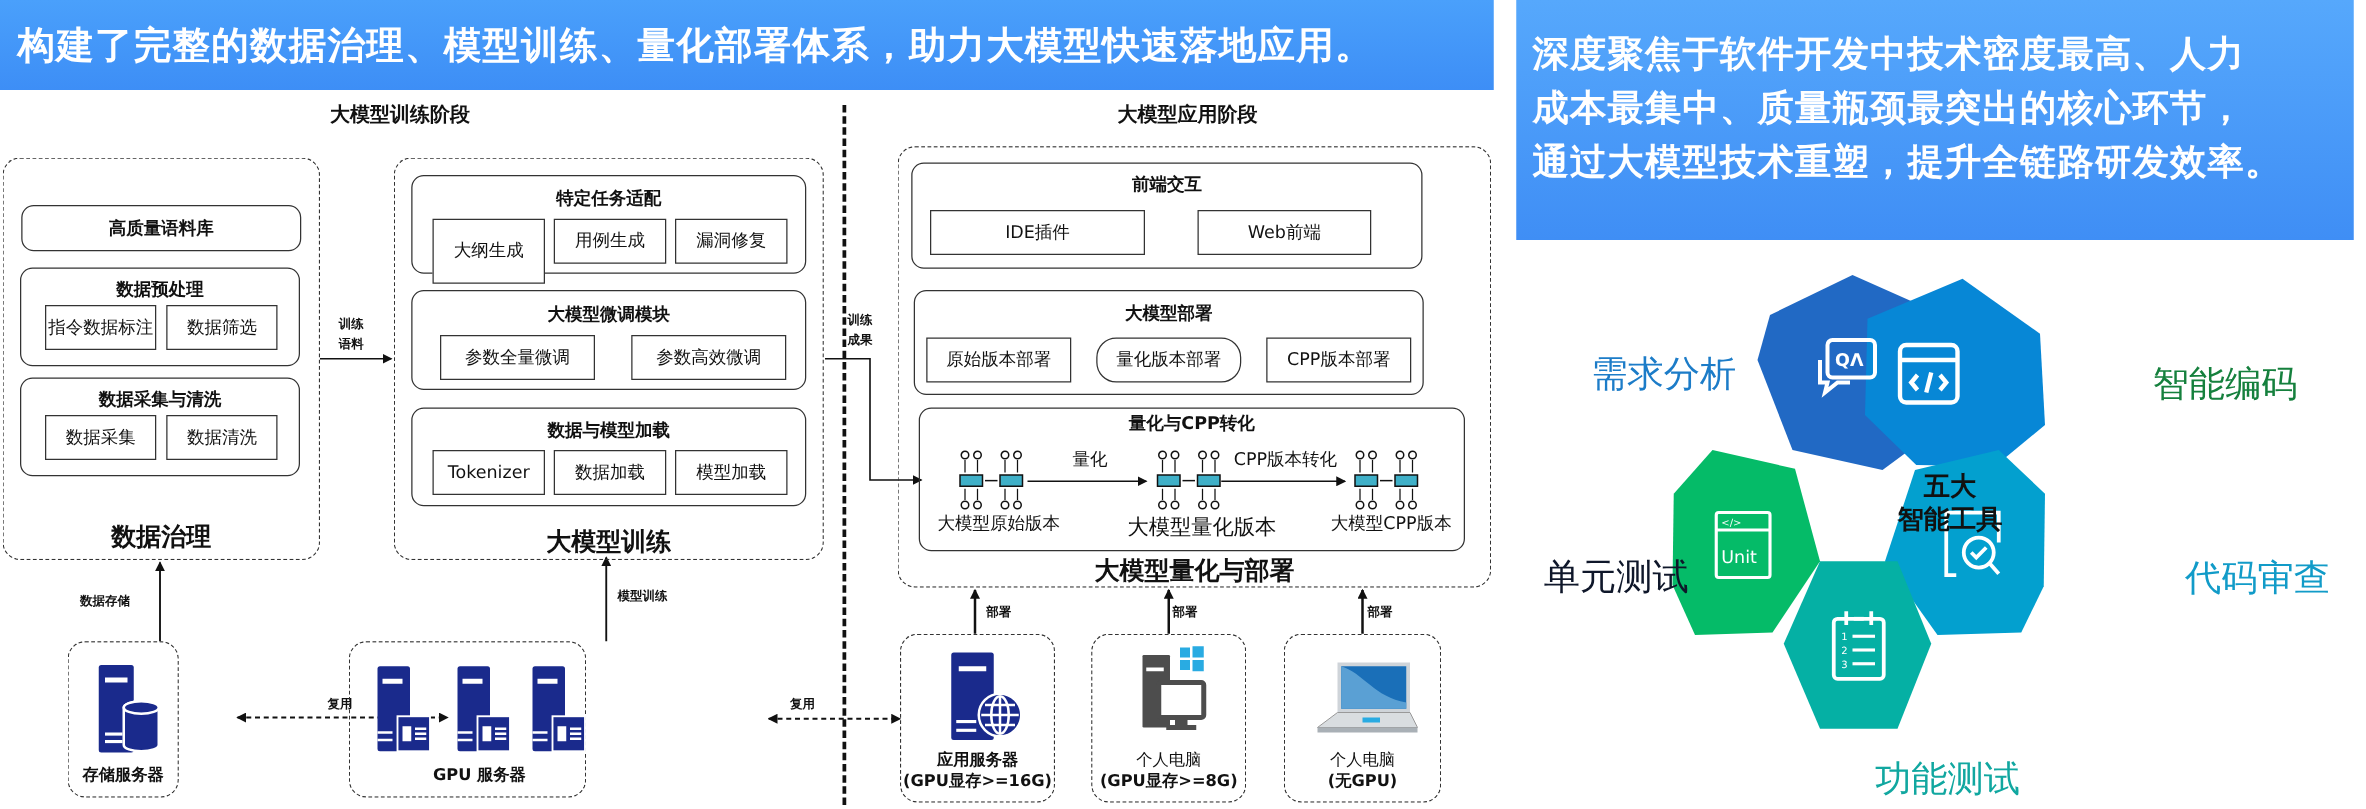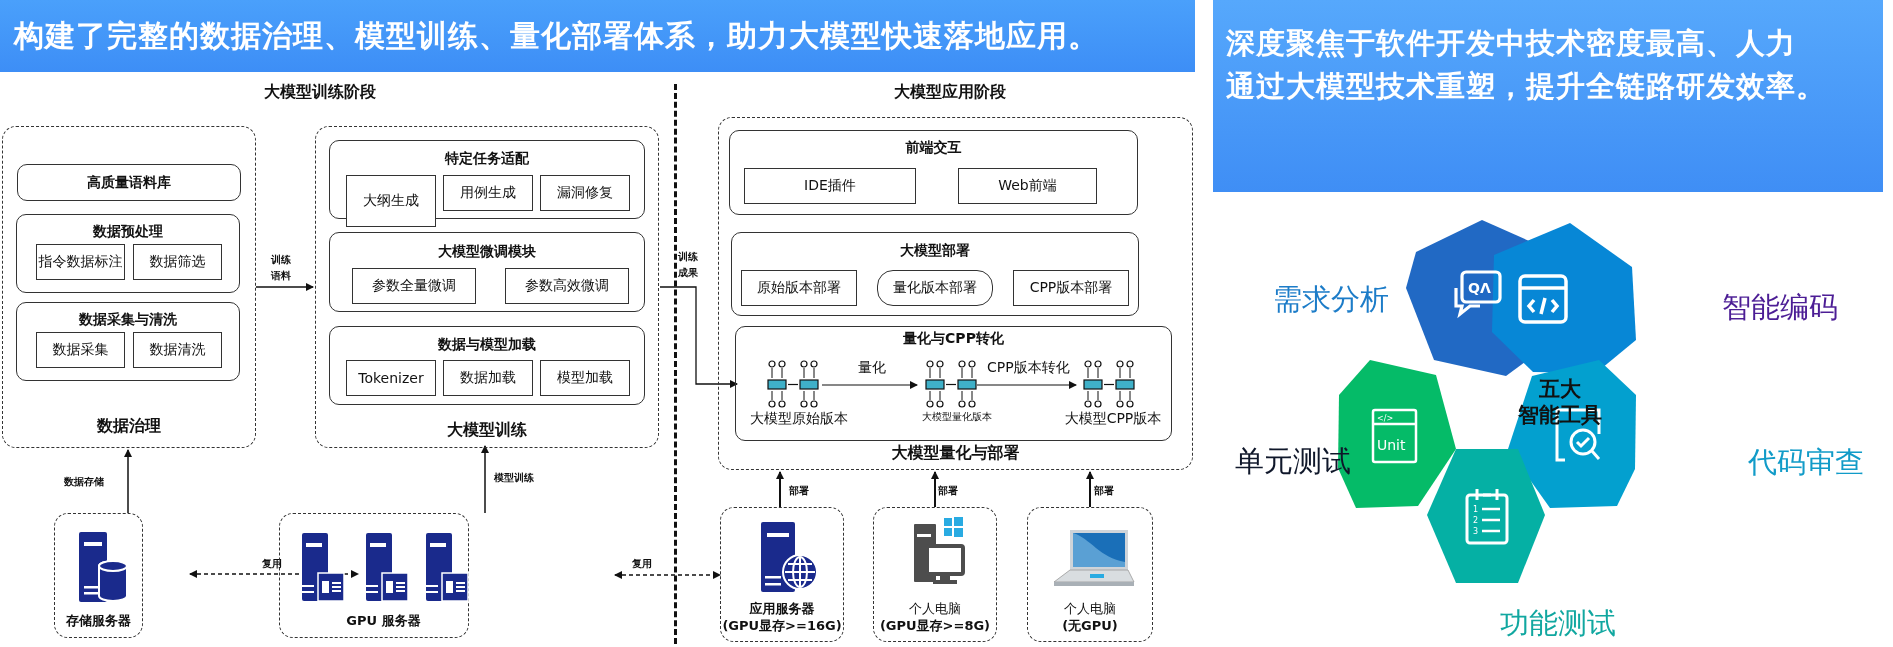--- a/index.html
+++ b/index.html
@@ -24,41 +24,42 @@
 
   .stage-title { font-size: 16px; font-weight: bold; text-align: center; }
 
   .dash-box { border: 1.3px dashed #333; border-radius: 14px; }
   .round-box { border: 1.3px solid #333; border-radius: 10px; }
   .rect-box {
     border: 1.3px solid #333; background: #fff; font-size: 14px;
     display: flex; align-items: center; justify-content: center; white-space: nowrap;
   }
   .group-title { font-size: 14px; font-weight: bold; text-align: center; white-space: nowrap; }
-  .big-label { font-size: 16px; font-weight: bold; text-align: center; white-space: nowrap; }
+  .big-label { font-size: 20px; font-weight: bold; text-align: center; white-space: nowrap; }
   .edge-label { font-size: 10px; font-weight: bold; line-height: 16px; white-space: nowrap; }
 
   .divider { left: 674px; top: 84px; height: 560px; border-left: 3.5px dashed #111; }
 
   .hw-label { font-size: 13px; font-weight: bold; text-align: center; line-height: 17px; white-space: nowrap; }
 
   .tool-label { font-size: 29px; white-space: nowrap; font-family: "DejaVu Serif", "Liberation Serif", serif; }
   .center-label { font-size: 21px; font-weight: 900; text-align: center; line-height: 26px; color: #111; white-space: nowrap; }
 
   svg { overflow: visible; }
 </style>
 </head>
 <body>
 
 <div class="abs banner-left">
   <span>构建了完整的数据治理、模型训练、量化部署体系，助力大模型快速落地应用。</span>
 </div>
 
 <div class="abs banner-right">
   <div>深度聚焦于软件开发中技术密度最高、人力</div>
+  <div>成本最集中、质量瓶颈最突出的核心环节，</div>
   <div>通过大模型技术重塑，提升全链路研发效率。</div>
 </div>
 
 <div class="abs stage-title" style="left:200px; top:82px; width:240px;">大模型训练阶段</div>
 <div class="abs stage-title" style="left:830px; top:82px; width:240px;">大模型应用阶段</div>
 
 <div class="abs divider"></div>
 
 <svg class="abs" style="left:0; top:0; width:1200px; height:647px; pointer-events:none;">
   <defs>
@@ -245,21 +246,21 @@
   </defs>
   <use href="#chipPair" x="7" y="2"></use>
   <use href="#chipPair" x="165" y="2"></use>
   <use href="#chipPair" x="323" y="2"></use>
 </svg>
 
 <div class="abs" style="left:858px; top:359px; font-size:14px;">量化</div>
 <div class="abs" style="left:987px; top:359px; font-size:14px; white-space:nowrap;">CPP版本转化</div>
 
 <div class="abs" style="left:744px; top:410px; width:110px; font-size:14px; text-align:center; white-space:nowrap;">大模型原始版本</div>
-<div class="abs" style="left:902px; top:410px; width:110px; font-size:10px; text-align:center; white-space:nowrap;">大模型量化版本</div>
+<div class="abs" style="left:902px; top:410px; width:110px; font-size:17px; text-align:center; white-space:nowrap;">大模型量化版本</div>
 <div class="abs" style="left:1058px; top:410px; width:110px; font-size:14px; text-align:center; white-space:nowrap;">大模型CPP版本</div>
 
 <div class="abs big-label" style="left:718px; top:443px; width:475px;">大模型量化与部署</div>
 
 <div class="abs edge-label" style="left:789px; top:483px;">部署</div>
 <div class="abs edge-label" style="left:938px; top:483px;">部署</div>
 <div class="abs edge-label" style="left:1094px; top:483px;">部署</div>
 
 <div class="abs dash-box" style="left:720px; top:507px; width:124px; height:135px;">
   <svg width="60" height="72" style="position:absolute; left:40px; top:14px;">
@@ -364,16 +365,16 @@
     <line x1="15" y1="44" x2="33" y2="44" stroke="#fff" stroke-width="2.5"></line>
   </g>
 </svg>
 
 <div class="abs center-label" style="left:1505px; top:376px; width:110px;">
   <div>五大</div>
   <div>智能工具</div>
 </div>
 
 <div class="abs tool-label" style="left:1273px; top:280px; color:#1c7cc8;">需求分析</div>
-<div class="abs tool-label" style="left:1722px; top:288px; color:#4c1d95;">智能编码</div>
+<div class="abs tool-label" style="left:1722px; top:288px; color:#15803d;">智能编码</div>
 <div class="abs tool-label" style="left:1748px; top:443px; color:#119bc8;">代码审查</div>
 <div class="abs tool-label" style="left:1500px; top:604px; color:#11a7a0;">功能测试</div>
 <div class="abs tool-label" style="left:1235px; top:442px; color:#0f172a;">单元测试</div>
 
 </body></html>

